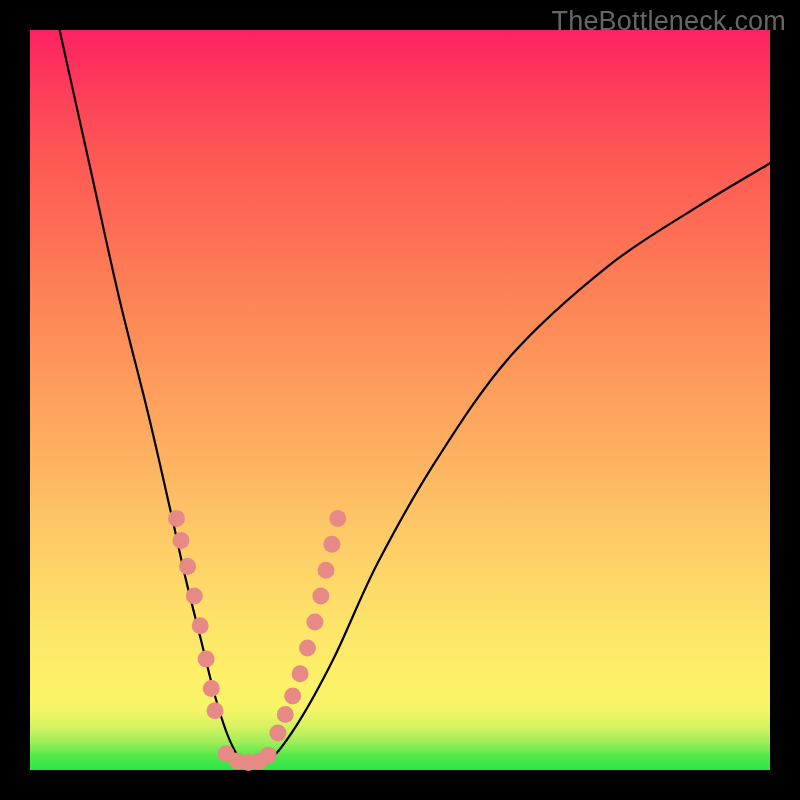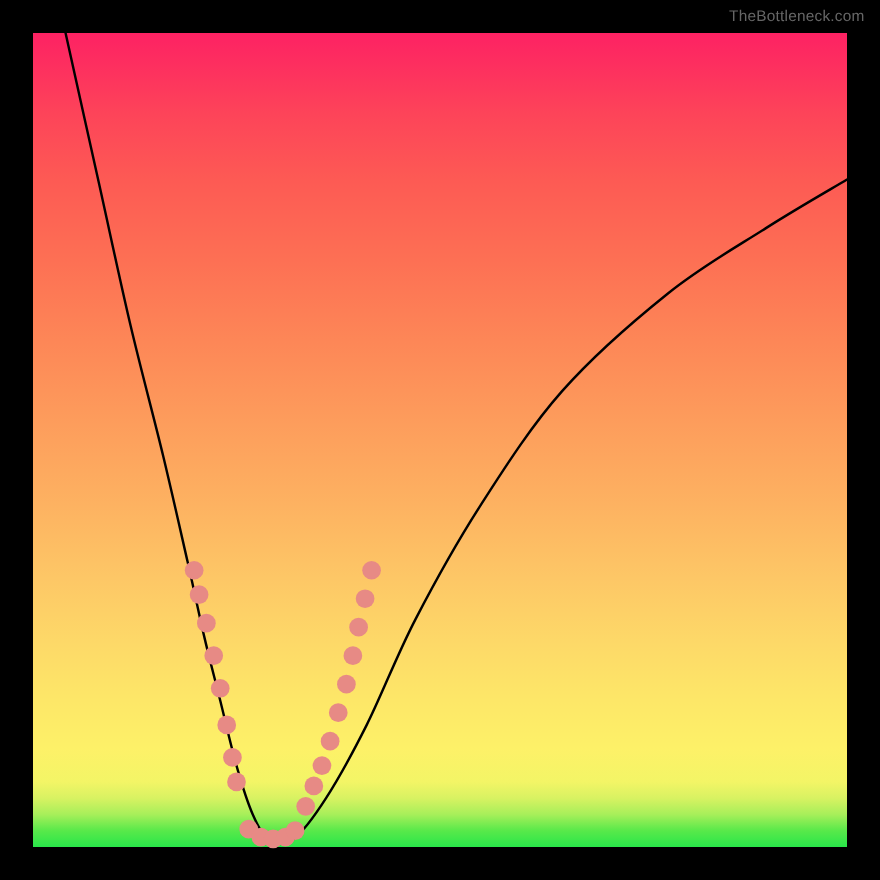--- a/index.html
+++ b/index.html
@@ -45,21 +45,21 @@
       #fd4459 90%,
       #fd2f5f 96%,
       #fd2263 100%
     );
   }
   .watermark {
     position: absolute;
     top: 6px;
     right: 14px;
     color: #666;
-    font-size: 14px;
+    font-size: 27px;
     font-weight: 500;
     letter-spacing: 0.2px;
     user-select: none;
   }
   svg.curve {
     position: absolute;
     left: 0;
     top: 0;
     width: 740px;
     height: 740px;

